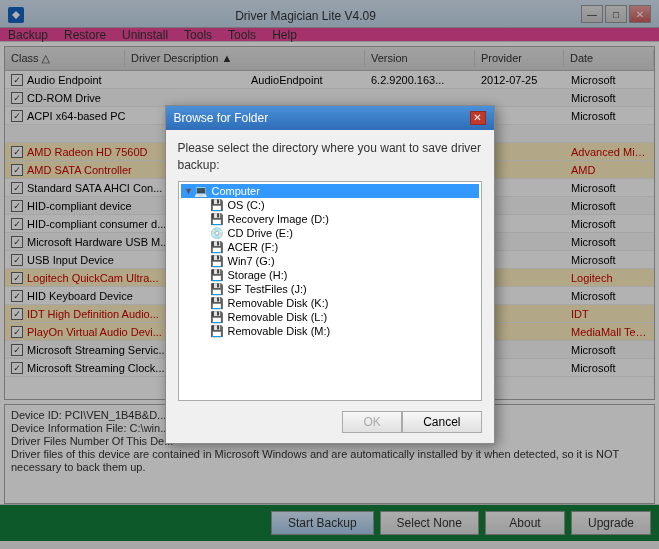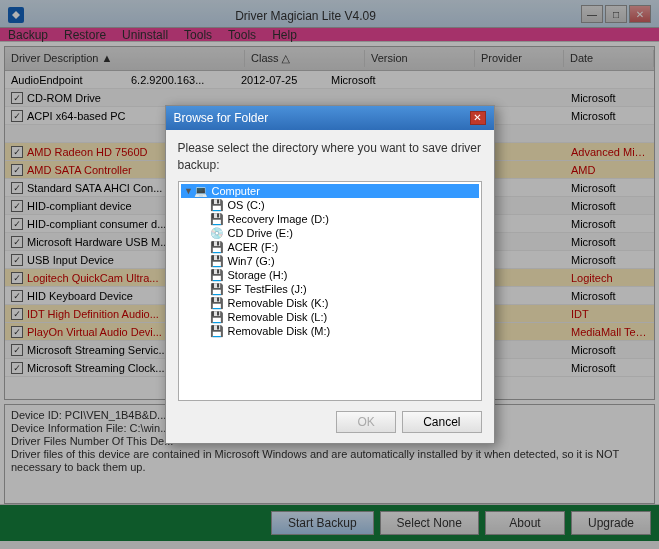--- a/index.html
+++ b/index.html
@@ -247,21 +247,20 @@
       margin-right: 3px;
       display: inline-flex; align-items: center; justify-content: center;
       font-size: 11px;
       flex-shrink: 0;
     }
     .tree-label { font-size: 11px; }
     .tree-children { padding-left: 16px; }
     .modal-buttons {
       display: flex;
       justify-content: flex-end;
-      gap: 6px;
     }
     .modal-btn {
       padding: 3px 20px;
       border: 1px solid #aaa;
       background: linear-gradient(to bottom, #f8f8f8, #e0e0e0);
       cursor: pointer;
       font-size: 12px;
       min-width: 60px;
       text-align: center;
     }
@@ -299,40 +298,44 @@
   <span class="menu-item">Uninstall</span>
   <span class="menu-item">Tools</span>
   <span class="menu-item">Tools</span>
   <span class="menu-item">Help</span>
 </div>
 
 <div class="main">
 
   <div class="table-container">
     <div class="table-header">
+      <div class="th class">
+        <span>Class</span>
+        <span> △</span>
+      </div>
       <div class="th driver-desc">
         <span>Driver Description</span>
         <span> ▲</span>
       </div>
-      <div class="th class">
-        <span>Class</span>
-        <span> △</span>
-      </div>
       <div class="th version">
         <span>Version</span>
       </div>
       <div class="th provider">
         <span>Provider</span>
       </div>
       <div class="th date">
         <span>Date</span>
       </div>
     </div>
     <div class="table-body" id="table-body">
     <div class="table-row">
+      <div class="cell driver-desc">
+        <div class="checkbox checked"></div>
+        <span>Audio Endpoint</span>
+      </div>
       <div class="cell class">AudioEndpoint</div>
       <div class="cell version">6.2.9200.163...</div>
       <div class="cell date">2012-07-25</div>
       <div class="cell provider">Microsoft</div>
     </div>
         <div class="table-row">
       <div class="cell driver-desc">
         <div class="checkbox checked"></div>
         <span>CD-ROM Drive</span>
       </div>

